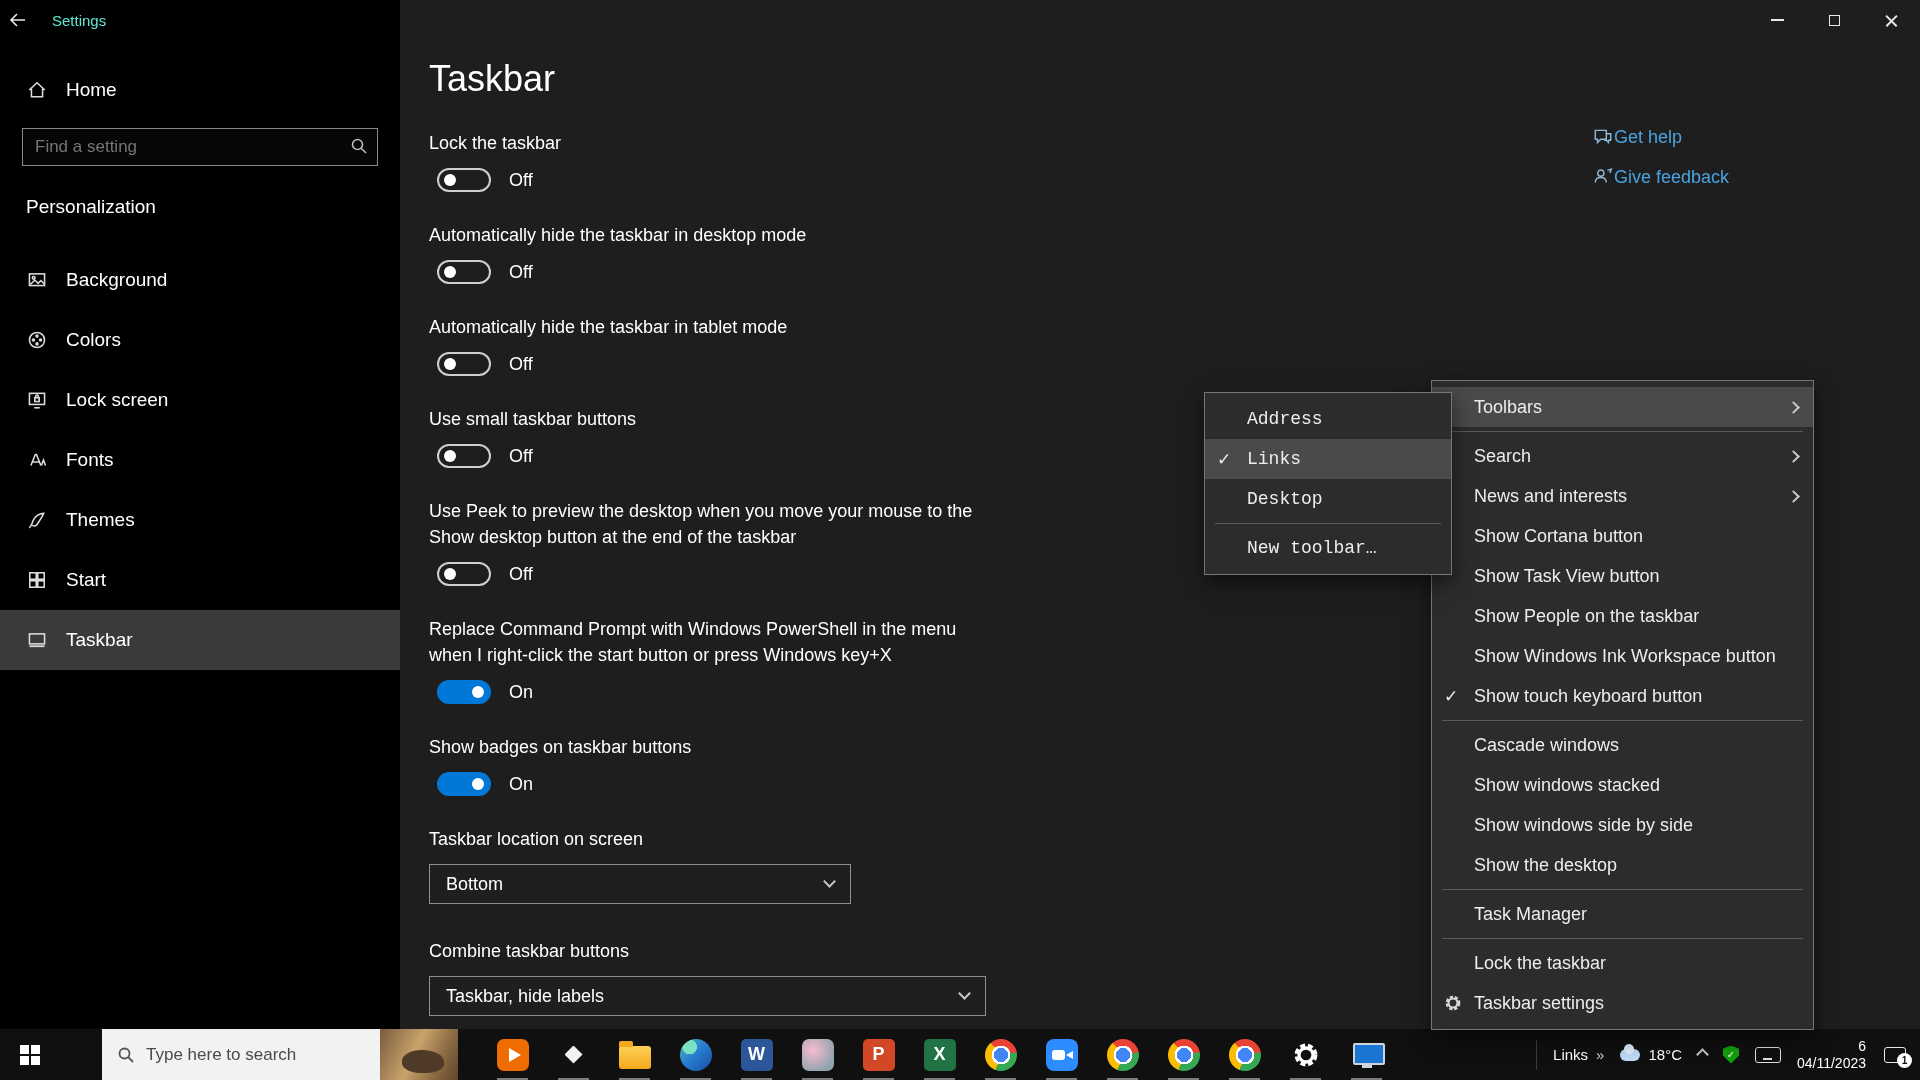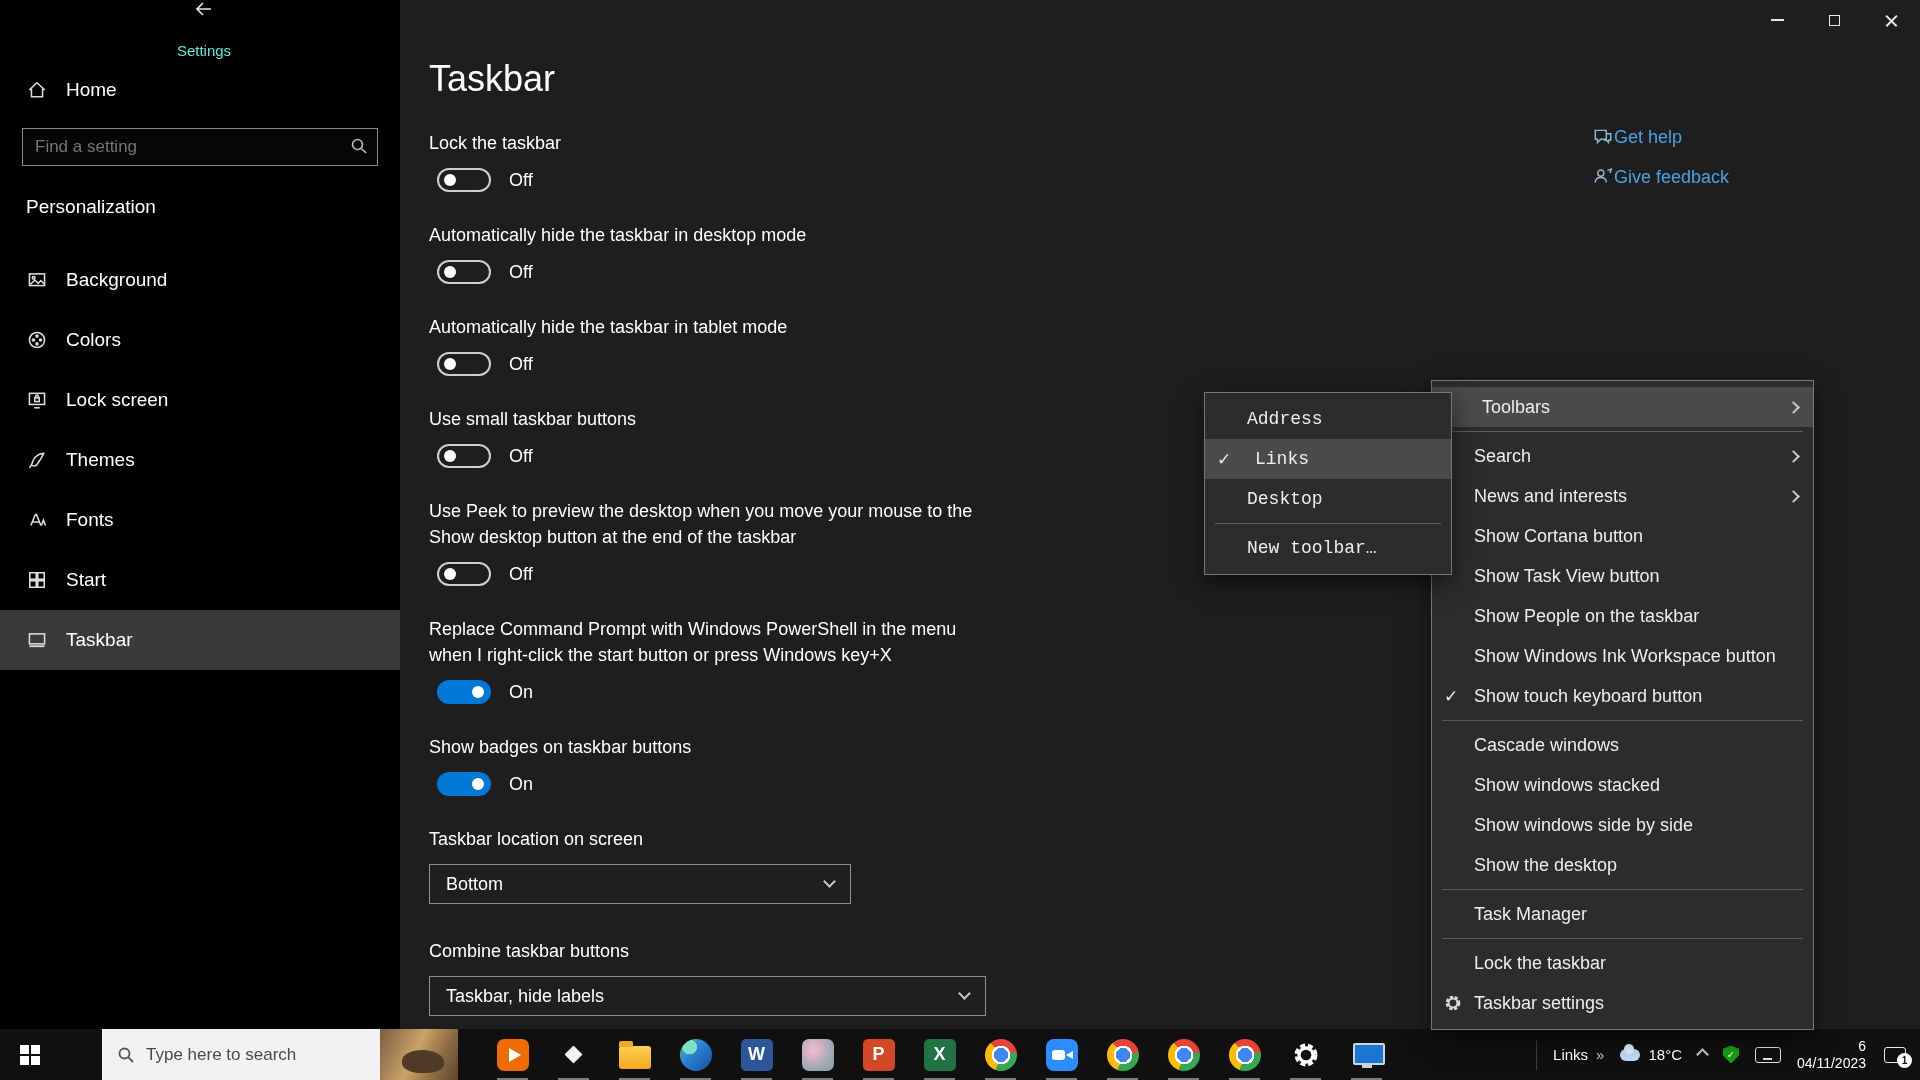--- a/index.html
+++ b/index.html
@@ -12,21 +12,21 @@
   .wc{width:57px;height:40px;display:grid;place-items:center;cursor:default;}
   .g-min{width:13px;height:2px;background:#e8e8e8;display:block;}
   .g-max{width:11px;height:11px;border:1.5px solid #e8e8e8;display:block;}
   .g-close{position:relative;width:15px;height:15px;display:block;}
   .g-close::before,.g-close::after{content:"";position:absolute;left:0;top:7px;width:15px;height:1.6px;background:#e8e8e8;}
   .g-close::before{transform:rotate(45deg);}
   .g-close::after{transform:rotate(-45deg);}
 
   
   .sidebar{position:absolute;left:0;top:0;width:400px;bottom:51px;background:var(--sidebar-bg,#000);z-index:10;}
-  .side-titlebar{position:absolute;top:0;left:0;right:0;height:40px;display:flex;align-items:center;gap:24px;padding-left:8px;font-size:15px;color:#5eead4;flex-direction:column;}
+  .side-titlebar{position:absolute;top:0;left:0;right:0;height:40px;display:flex;align-items:center;gap:24px;padding-left:8px;font-size:15px;color:#5eead4;}
   .side-home{position:absolute;top:66px;left:0;right:0;height:48px;display:flex;align-items:center;gap:18px;padding-left:26px;font-size:19px;}
   .side-search{position:absolute;top:128px;left:22px;width:356px;height:38px;}
   .side-search input{width:100%;height:100%;background:#060606;border:1px solid #8a8a8a;color:#cfcfcf;font-size:17px;padding:0 40px 0 12px;font-family:inherit;}
   .side-search .mag{position:absolute;right:9px;top:8px;}
   .side-header{position:absolute;top:196px;left:26px;font-size:19px;font-weight:normal;}
   .side-nav{position:absolute;top:250px;left:0;right:0;}
   .nav-item{height:60px;display:flex;align-items:center;gap:18px;padding-left:26px;font-size:19px;cursor:default;}
   .nav-item.selected{background:#3a3a3a;}
   .nav-icon{width:22px;display:grid;place-items:center;}
 
@@ -52,21 +52,21 @@
   .chev.right{transform:rotate(45deg);}
   .chev.up{transform:rotate(-45deg);}
   .chev.down{transform:rotate(135deg);margin-top:-5px;}
 
   
   .cmenu{position:absolute;left:1431px;top:380px;width:383px;background:var(--menu-bg,#2c2c2c);border:1px solid #767676;box-shadow:0 8px 22px rgba(0,0,0,.55);padding:6px 0;z-index:60;}
   .smenu{position:absolute;left:1204px;top:392px;width:248px;background:var(--menu-bg,#2c2c2c);border:1px solid #767676;box-shadow:0 8px 22px rgba(0,0,0,.55);padding:6px 0;z-index:61;font-family:Liberation Mono, monospace;}
   .menu-item{height:40px;display:flex;align-items:center;padding:0 15px 0 12px;font-size:18px;color:#ededed;cursor:default;}
   .menu-item .mcol{width:30px;flex:none;display:flex;align-items:center;}
   .menu-item .chev{margin-left:auto;}
-  .menu-item.hl{background:var(--menu-highlight,#4a4a4a);gap:8px;}
+  .menu-item.hl{background:var(--menu-highlight,#4a4a4a);}
   .menu-sep{height:1px;background:#5a5a5a;margin:4px 10px;}
   .check::before{content:"✓";font-family:"DejaVu Sans",sans-serif;font-size:17px;color:#ededed;}
 
   
   .taskbar{position:absolute;left:0;right:0;bottom:0;height:51px;background:var(--taskbar-bg,#101010);display:flex;align-items:center;z-index:55;}
   .tb-start{width:60px;height:51px;display:grid;place-items:center;background:none;border:none;padding:0;}
   .winlogo{display:grid;grid-template-columns:9px 9px;grid-template-rows:9px 9px;gap:2px;}
   .winlogo span{background:#fff;display:block;}
   .tb-search{width:356px;height:51px;background:#f2f2f2;display:flex;align-items:center;gap:10px;padding-left:14px;position:relative;color:#4a4a4a;font-size:17px;cursor:default;margin-left:42px;}
   .search-img{position:absolute;right:0;top:0;bottom:0;width:78px;background:linear-gradient(115deg,#7a5c3e,#caa36b 45%,#8a6a42 75%,#5d452c);}
@@ -191,34 +191,34 @@
             <path d="M6.5 16 h5"></path>
             <rect x="7" y="7" width="4" height="3.4"></rect>
             <path d="M7.8 7 v-1.2 a1.2 1.2 0 0 1 2.4 0 V7"></path>
           </svg>
       </span>
       <span class="nav-label">Lock screen</span>
     </div>
     <div class="nav-item">
       <span class="nav-icon">
         <svg width="20" height="20" viewBox="0 0 18 18" fill="none" stroke="#dcdcdc" stroke-width="1.4">
+            <path d="M3.5 14 L7.5 4 h1 L12.5 14 M5.2 10.8 h5.6"></path>
+            <path d="M13 14 l1.8-5 1.8 5"></path>
+          </svg>
+      </span>
+      <span class="nav-label">Fonts</span>
+    </div>
+    <div class="nav-item">
+      <span class="nav-icon">
+        <svg width="20" height="20" viewBox="0 0 18 18" fill="none" stroke="#dcdcdc" stroke-width="1.4">
             <path d="M15 3 c-4 .5-8 3-9.5 6.5 L4 13.5 c2 1.5 4 1 5-.5 C11.5 9.5 14 6 15 3 z"></path>
             <path d="M4 13.5 C3 14.5 3 15.5 2 16"></path>
           </svg>
       </span>
       <span class="nav-label">Themes</span>
-    </div>
-    <div class="nav-item">
-      <span class="nav-icon">
-        <svg width="20" height="20" viewBox="0 0 18 18" fill="none" stroke="#dcdcdc" stroke-width="1.4">
-            <path d="M3.5 14 L7.5 4 h1 L12.5 14 M5.2 10.8 h5.6"></path>
-            <path d="M13 14 l1.8-5 1.8 5"></path>
-          </svg>
-      </span>
-      <span class="nav-label">Fonts</span>
     </div>
     <div class="nav-item">
       <span class="nav-icon">
         <svg width="20" height="20" viewBox="0 0 18 18" fill="none" stroke="#dcdcdc" stroke-width="1.4">
             <rect x="2.5" y="2.5" width="5.8" height="5.8"></rect>
             <rect x="9.7" y="2.5" width="5.8" height="5.8"></rect>
             <rect x="2.5" y="9.7" width="5.8" height="5.8"></rect>
             <rect x="9.7" y="9.7" width="5.8" height="5.8"></rect>
           </svg>
       </span>

